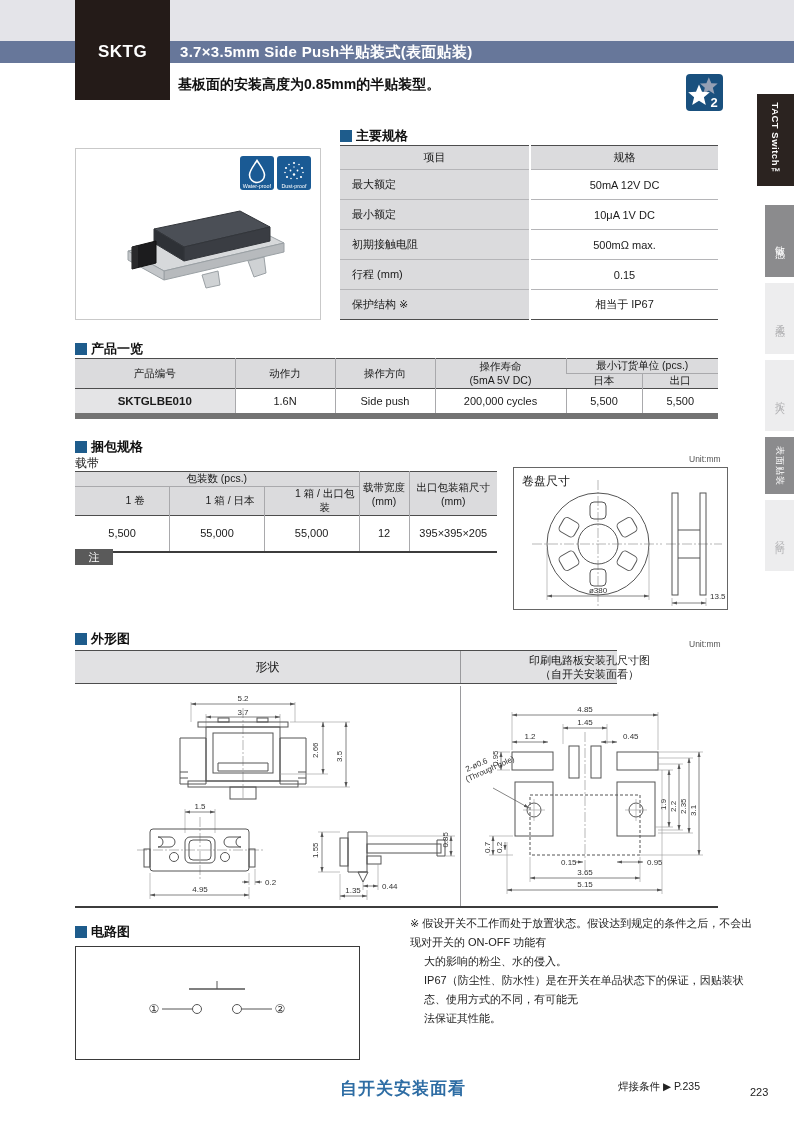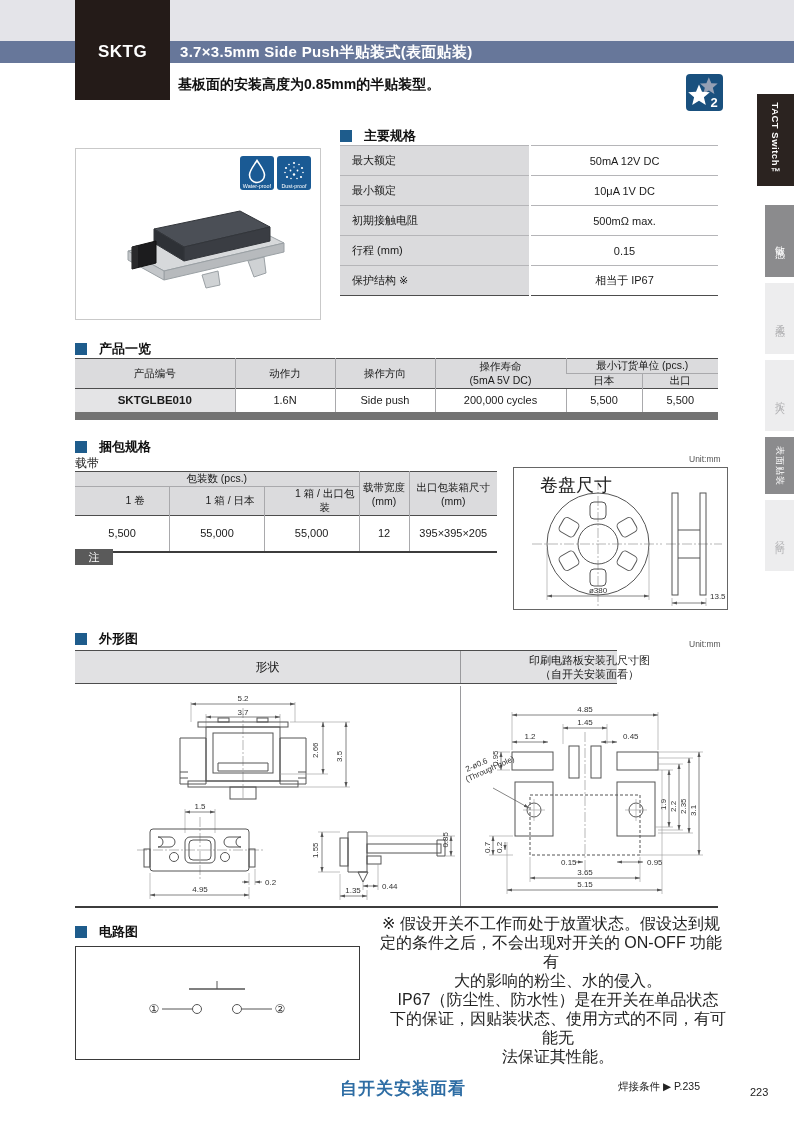--- a/index.html
+++ b/index.html
@@ -22,66 +22,66 @@
   .side-tab span { position:absolute; left:50%; top:50%; transform:translate(-50%,-50%); writing-mode:vertical-rl; text-orientation:upright; font-size:10px; letter-spacing:3px; white-space:nowrap; }
   .side-tab.active { background:#8b8b8d; color:#fff; }
   .side-tab.rotated span { text-orientation:sideways; letter-spacing:1px; font-size:9px; }
 
   
   .photo-box { position:absolute; left:75px; top:148px; width:246px; height:172px; background:#fff; border:1px solid #c9c9c9; }
   .mini-badge { position:absolute; top:7px; width:34px; height:34px; }
   .mini-badge.water { left:164px; } .mini-badge.dust { left:201px; }
 
   
-  .sec-title { position:absolute; font-size:13px; font-weight:bold; color:#111; display:flex; align-items:center; gap:12px; }
+  .sec-title { position:absolute; font-size:13px; font-weight:bold; color:#111; display:flex; align-items:center; gap:4px; }
   .sec-title .sq { display:inline-block; width:12px; height:12px; background:#1e5c8c; }
 
   
   table { border-collapse:collapse; table-layout:fixed; }
   .spec-table { position:absolute; left:340px; top:145px; width:378px; border-top:1px solid #4d4d4d; border-bottom:1px solid #4d4d4d; font-size:11px; }
   .spec-table th, .spec-table td { border-top:1px solid #b5b5b8; font-weight:normal; }
   .spec-table tr:first-child th { border-top:none; }
   .spec-table th { background:#dbdbdd; height:24px; text-align:center; }
   .spec-table td.item { background:#dbdbdd; height:30px; padding-left:12px; text-align:left; width:190px; }
   .spec-table td.val  { background:#fff; text-align:center; border-left:2px solid #fff; }
   .spec-table th.val  { border-left:2px solid #fff; }
 
-  .list-table { position:absolute; left:75px; top:358px; width:643px; border-top:1px solid #4d4d4d; border-bottom:8px solid #737373; font-size:11px; }
+  .list-table { position:absolute; left:75px; top:358px; width:643px; border-top:1px solid #4d4d4d; border-bottom:6px solid #737373; font-size:11px; }
   .list-table th { background:#dbdbdd; font-weight:normal; border-left:1px solid #a9a9ac; text-align:center; }
   .list-table td { border-left:1px solid #a9a9ac; border-top:1.5px solid #4d4d4d; text-align:center; height:27px; background:#fff; }
   .list-table th:first-child, .list-table td:first-child { border-left:none; }
   .list-table .grp { height:15px; font-size:10.5px; }
   .list-table .sub th { height:15px; border-top:1px solid #a9a9ac; font-size:10.5px; }
   .list-table td.pn { background:#e4e4e6; font-weight:bold; font-size:11.5px; }
   .small2 { font-size:10.5px; line-height:1.25; }
 
   .pack-table { position:absolute; left:75px; top:471px; width:422px; border-top:1px solid #4d4d4d; border-bottom:2px solid #3c3c3c; font-size:10.5px; }
   .pack-table th { background:#dbdbdd; font-weight:normal; border-left:1px solid #a9a9ac; text-align:center; height:15px; }
   .pack-table .sub th { border-top:1px solid #a9a9ac; height:16px;padding-left:26px; }
   .pack-table td { border-left:1px solid #a9a9ac; border-top:1.5px solid #4d4d4d; text-align:center; height:36px; background:#fff; font-size:11px; }
   .pack-table th:first-child, .pack-table td:first-child { border-left:none; }
 
   .unit-label { position:absolute; font-size:8.5px; color:#555; }
 
   .reel-box { position:absolute; left:513px; top:467px; width:215px; height:143px; border:1px solid #666; background:#fff; }
-  .reel-box .rt { position:absolute; left:8px; top:5px; font-size:18px; color:#222;margin-left:18px; }
+  .reel-box .rt { position:absolute; left:8px; top:5px; font-size:12px; color:#222; }
 
   .note-badge { position:absolute; left:75px; top:549px; width:38px; height:16px; background:#5a5a5a; color:#fff; font-size:11px; text-align:center; line-height:16px; }
   .note-text { position:absolute; left:75px; top:571px; font-size:11px; color:#222; }
 
   
   .outline-head { position:absolute; left:75px; top:650px; width:542px; height:34px; background:#e1e1e3; border-top:1px solid #4d4d4d; border-bottom:1.5px solid #4d4d4d; }
   .outline-head .c1 { position:absolute; left:0; top:0; width:385px; height:100%; display:flex; align-items:center; justify-content:center; font-size:12px; }
   .outline-head .c2 { position:absolute; left:385px; top:0; width:258px; height:100%; display:flex; flex-direction:column; align-items:center; justify-content:center; font-size:11px; line-height:1.3; border-left:1px solid #9a9a9d; }
   .outline-body { position:absolute; left:75px; top:685.5px; width:643px; height:222px; border-bottom:2px solid #3c3c3c; }
   .outline-body .vdiv { position:absolute; left:385px; top:0; width:1px; height:100%; background:#9a9a9d; }
 
   .circuit-box { position:absolute; left:75px; top:946px; width:285px; height:114px; border:1.5px solid #3a3a3a; background:#fff; }
 
-  .footnotes { position:absolute; left:376px; top:914px; width:350px; font-size:16px; color:#222; line-height:19px;text-align:center; }
+  .footnotes { position:absolute; left:410px; top:914px; width:350px; font-size:11px; color:#222; line-height:19px; }
   .footnotes .cont { padding-left:14px; }
 
   .footer-logo { position:absolute; left:340px; top:1077px; font-size:17px; font-weight:bold; color:#2e6da4; letter-spacing:1px; }
   .solder-ref { position:absolute; left:618px; top:1080px; font-size:10.5px; color:#222; }
   .page-num { position:absolute; left:750px; top:1086px; font-size:11px; color:#222; }
 
   svg text { font-family:"Liberation Sans","DejaVu Sans",sans-serif; }
   .dim { stroke:#666; stroke-width:.8; fill:none; }
   .ext { stroke:#999; stroke-width:.6; fill:none; }
   .cl  { stroke:#888; stroke-width:.6; stroke-dasharray:10 2 2 2; fill:none; }
@@ -186,20 +186,24 @@
       <polygon points="104,86 120,82 122,96 108,99" fill="#cfd2d4" stroke="#9aa0a4" stroke-width="1"></polygon>
     </svg>
   </div>
 
   <div class="sec-title" style="left:340px;top:127px;">
     <span class="sq"></span>
     <span>主要规格</span>
   </div>
   <table class="spec-table">
     <tbody>
+        <tr>
+      <th style="width:190px">项目</th>
+      <th class="val">规格</th>
+    </tr>
     <tr>
           <td class="item">最大额定</td>
           <td class="val">50mA 12V DC</td>
         </tr>
     <tr>
           <td class="item">最小额定</td>
           <td class="val">10μA 1V DC</td>
         </tr>
     <tr>
           <td class="item">初期接触电阻</td>

